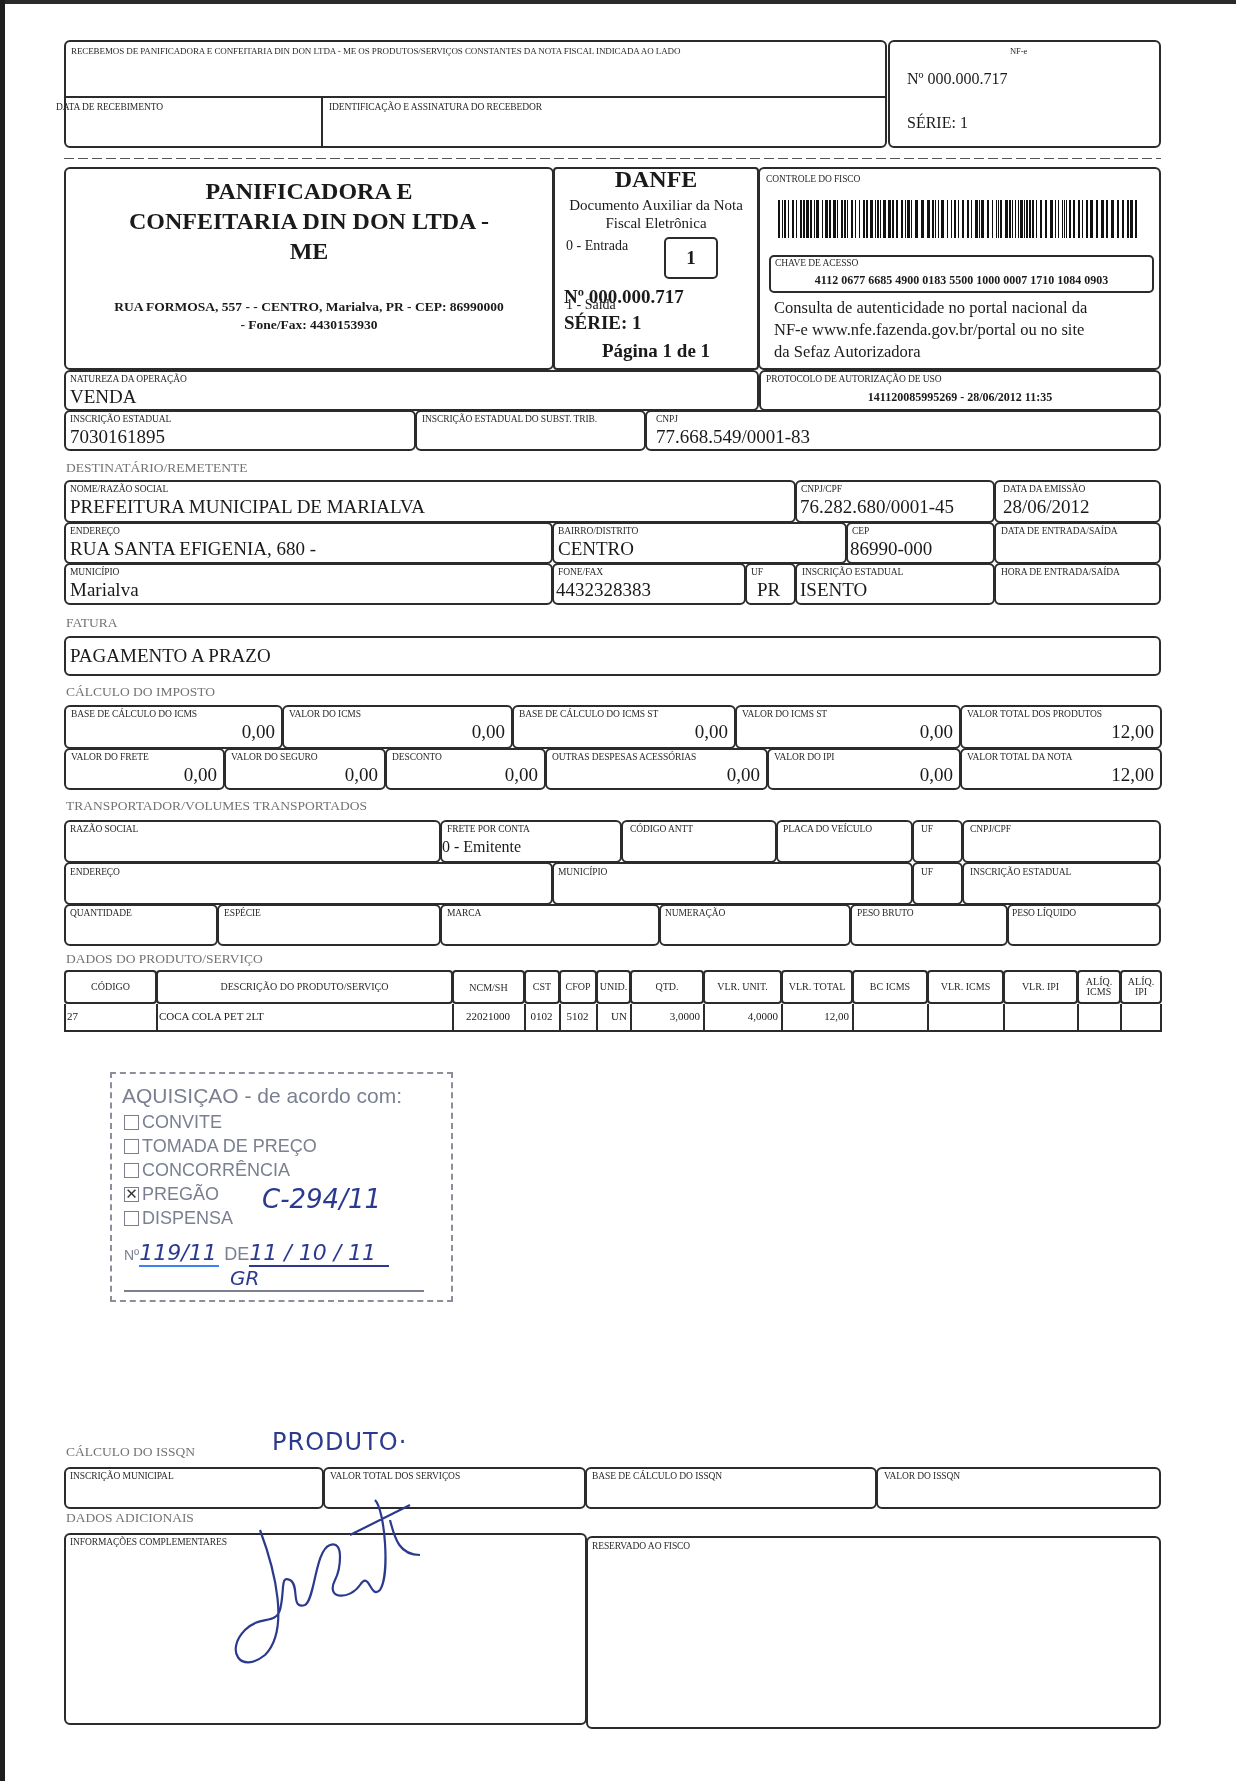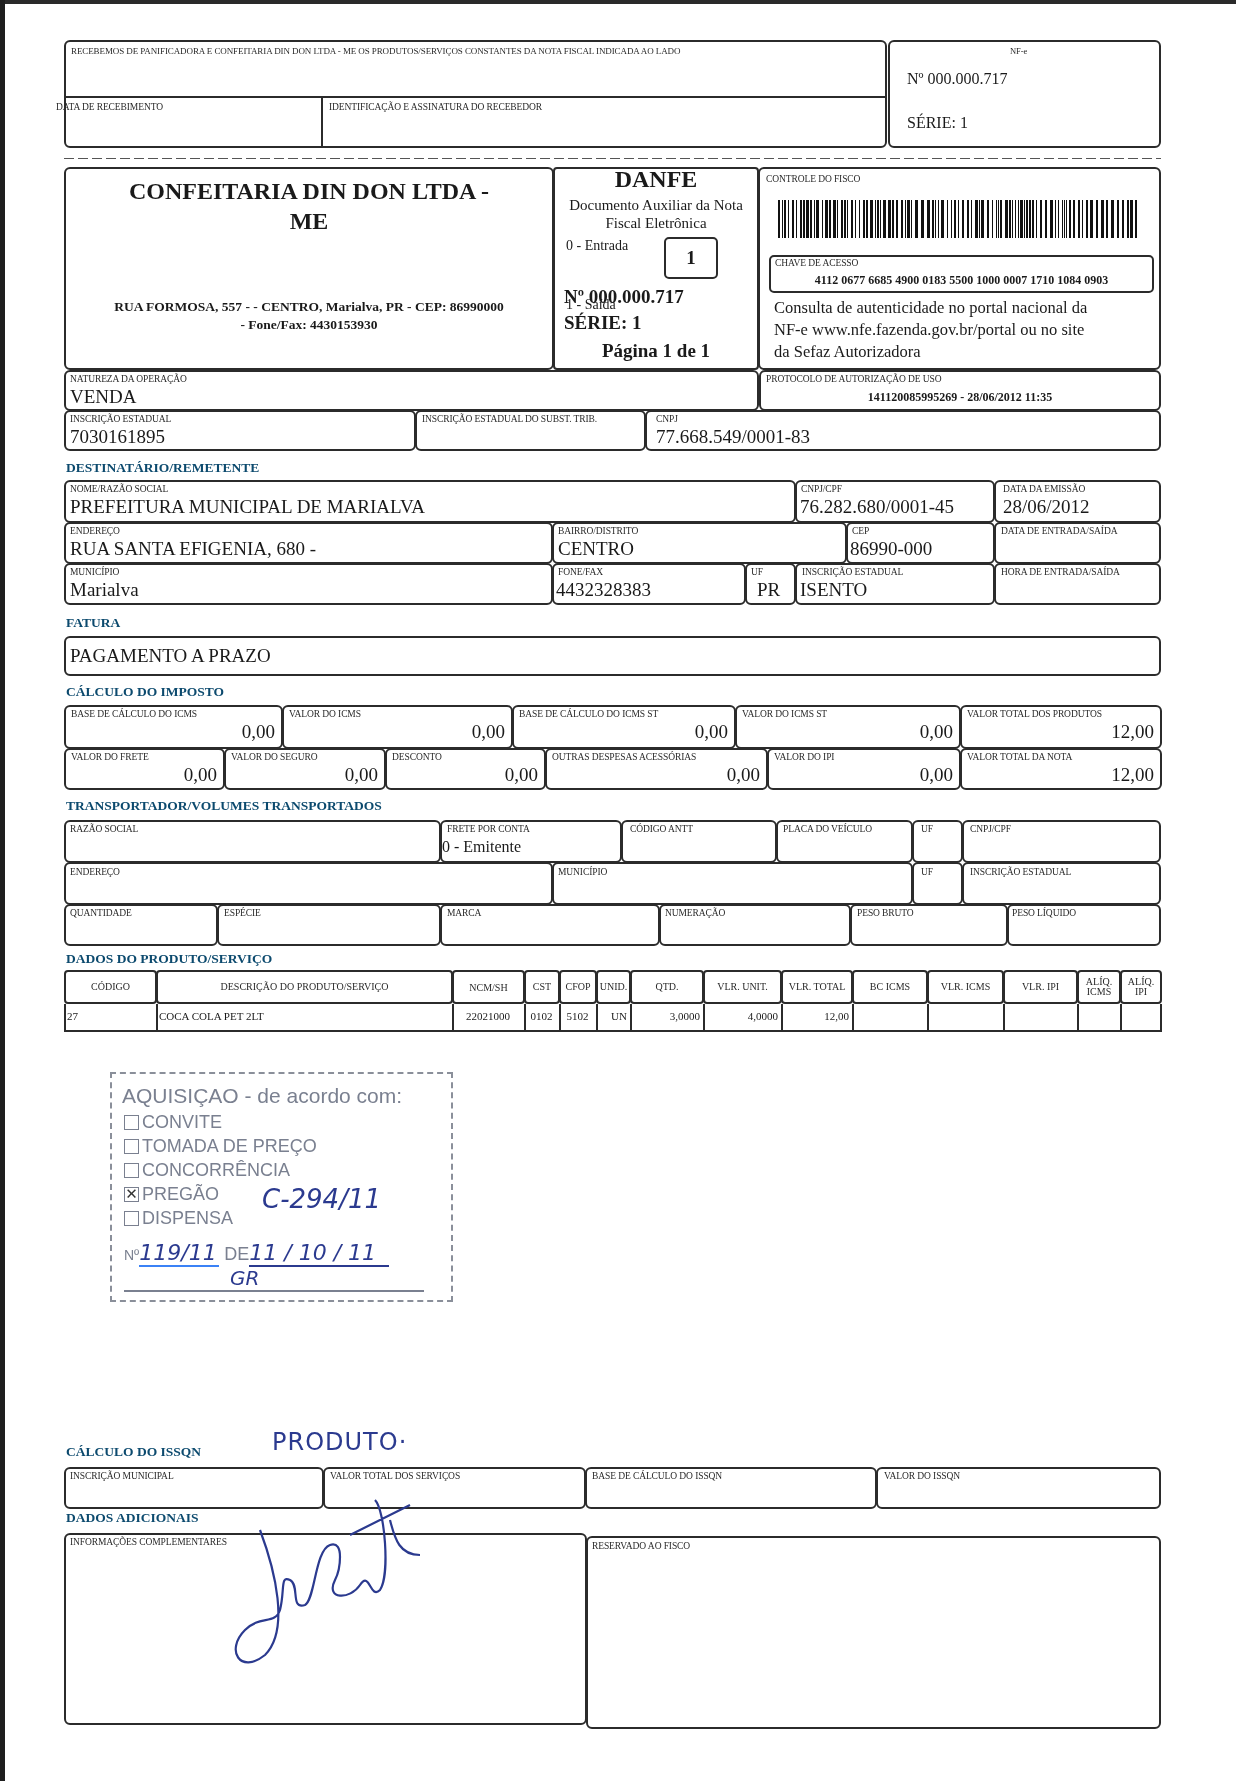--- a/index.html
+++ b/index.html
@@ -6,21 +6,21 @@
   body{width:1236px;height:1781px;position:relative;background:#fff;overflow:hidden;font-family:"Liberation Serif","DejaVu Serif",serif;color:#1a1a1a;}
   .scan-left{position:absolute;left:0;top:0;width:5px;height:1781px;background:#1e1e1e;}
   .scan-top{position:absolute;left:0;top:0;width:1236px;height:4px;background:#2a2a2a;}
   .box{position:absolute;border:2px solid #2b2b2b;border-radius:6px;box-sizing:border-box;background:transparent;}
   .cell{position:absolute;box-sizing:border-box;}
   .vl{position:absolute;width:2px;background:#2b2b2b;}
   .hl{position:absolute;height:2px;background:#2b2b2b;}
   .lbl{position:absolute;font-size:9.5px;letter-spacing:-0.1px;text-transform:uppercase;color:#2a2a2a;white-space:nowrap;}
   .val{position:absolute;font-size:19px;white-space:nowrap;color:#1a1a1a;}
   .valr{position:absolute;font-size:19px;white-space:nowrap;text-align:right;color:#1a1a1a;}
-  .sec{position:absolute;font-size:13.5px;font-weight:bold;white-space:nowrap;color:#0c4a6e;}
+  .sec{position:absolute;font-size:13.5px;font-weight:normal;white-space:nowrap;color:#737373;}
   .th{position:absolute;font-size:10px;text-align:center;display:flex;align-items:center;justify-content:center;line-height:1.05;color:#2a2a2a;box-sizing:border-box;}
   .td{position:absolute;font-size:11px;white-space:nowrap;color:#1a1a1a;box-sizing:border-box;}
   .stamp{position:absolute;left:110px;top:1072px;width:343px;height:230px;border:2px dashed #8a8f9a;box-sizing:border-box;font-family:"Liberation Sans","DejaVu Sans",sans-serif;color:#7a8090;}
   .ink{color:#2b3a8f;font-family:"DejaVu Sans",sans-serif;font-style:italic;}
   .barcode{position:absolute;left:778px;top:200px;width:364px;height:38px;display:flex;gap:0;}
   .barcode span{display:block;height:100%;background:#111;}
 </style>
 </head>
 <body>
 
@@ -40,20 +40,21 @@
   <div class="box" style="left:888px;top:40px;width:273px;height:108px;"></div>
   <div class="lbl" style="left:1010px;top:46px;font-size:8.5px;text-transform:none;">NF-e</div>
   <div class="val" style="left:907px;top:70px;font-size:16px;">Nº 000.000.717</div>
   <div class="val" style="left:907px;top:114px;font-size:16px;">SÉRIE: 1</div>
 </div>
 <div class="hl" style="left:64px;top:158px;width:1097px;height:1px;background:repeating-linear-gradient(90deg,#555 0 10px,transparent 10px 14px);"></div>
 
 <div>
   <div class="box" style="left:64px;top:167px;width:490px;height:203px;"></div>
   <div style="position:absolute;left:64px;top:176px;width:490px;text-align:center;font-weight:bold;font-size:24px;line-height:30px;">
+    <div>PANIFICADORA E</div>
     <div>CONFEITARIA DIN DON LTDA -</div>
     <div>ME</div>
   </div>
   <div style="position:absolute;left:66px;top:298px;width:486px;text-align:center;font-weight:bold;font-size:13.5px;line-height:18px;">
     <div style="white-space:nowrap;">RUA FORMOSA, 557 -  - CENTRO, Marialva, PR - CEP: 86990000</div>
     <div>- Fone/Fax: 4430153930</div>
   </div>
 </div>
 
 <div>

